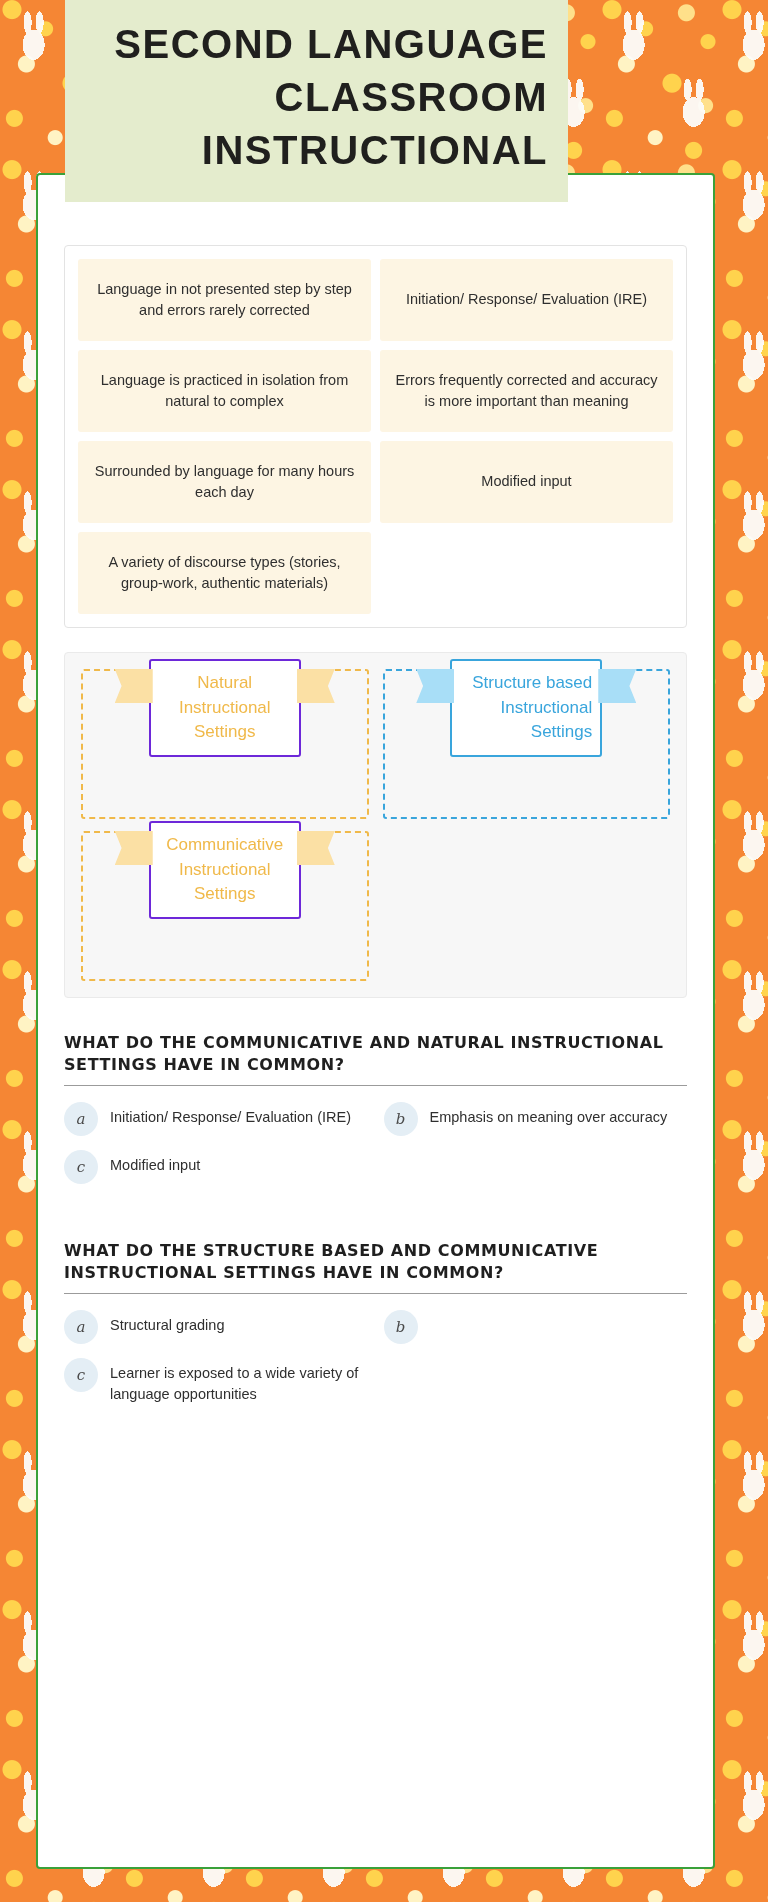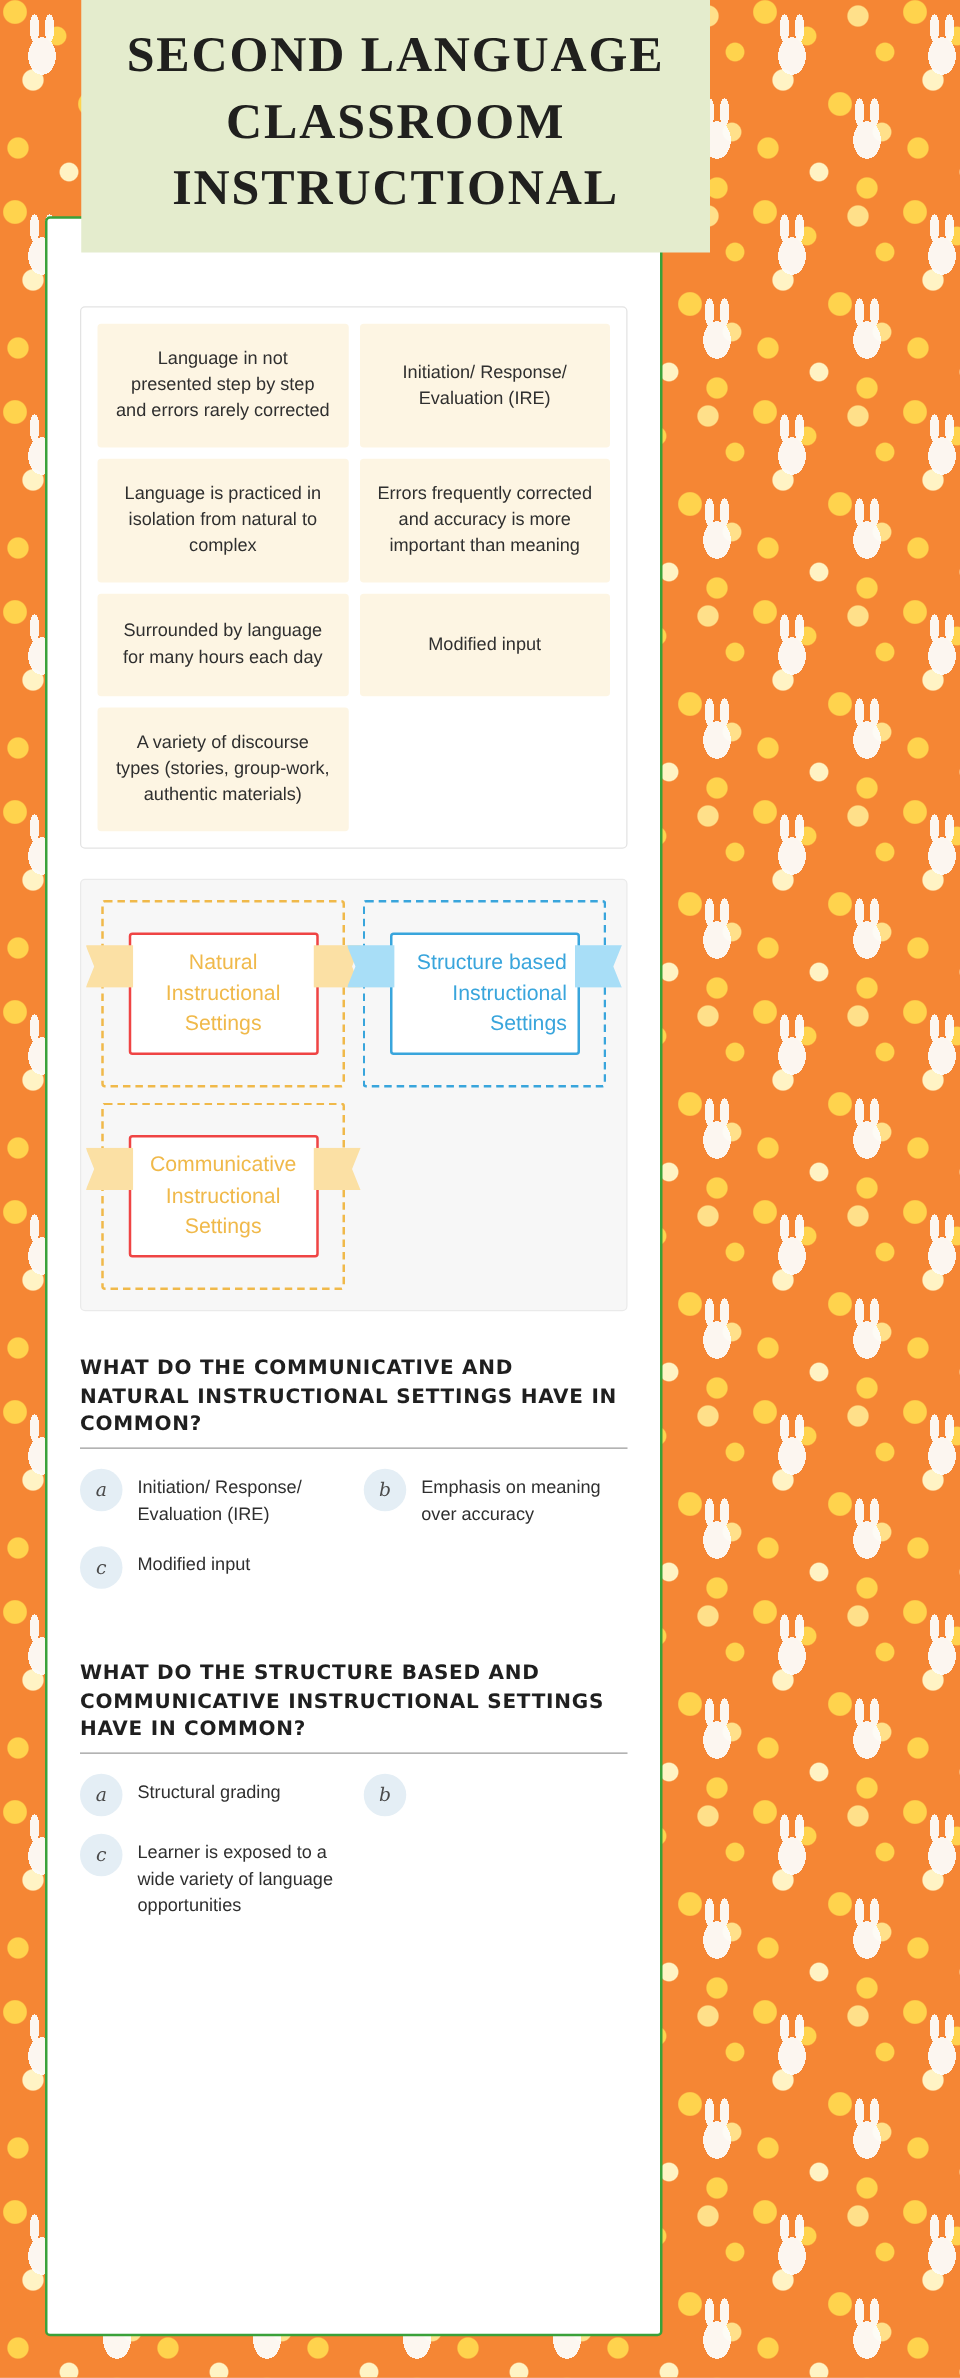--- a/index.html
+++ b/index.html
@@ -49,35 +49,36 @@
   .title-band {
     position: absolute;
     left: 65px; top: 0;
     width: 503px;
     padding: 18px 20px 26px;
     background: #e4eccd;
     text-align: center;
     z-index: 3;
   }
   .title-line {
-    font-family: Liberation Serif, serif;
+    font-family: Liberation Sans, sans-serif;
     font-weight: bold;
     font-size: 40px;
     line-height: 1.32;
     letter-spacing: 1.5px;
     color: #20201e;
     text-transform: uppercase;
     font-stretch: condensed;
+    text-align: right;
   }
 
   
   .sheet {
     position: absolute;
     left: 36px; top: 173px;
-    width: 494px;
+    width: 679px;
     height: 1696px;
     background: #ffffff;
     border: 2px solid #3aa13a;
     border-radius: 4px;
     z-index: 2;
   }
 
   .inner { padding: 70px 26px 24px; }
 
   
@@ -128,32 +129,31 @@
   }
   .dash-box.blue { border-color: #39a5dc; }
   .dash-box.hidden-box { border: none; min-height: 150px; }
 
   .ribbon {
     position: relative;
     top: -12px;
     width: 152px;
     min-height: 88px;
     background: #fff;
-    border: 2px solid #ef4444;
+    border: 2px solid #6d28d9;
     border-radius: 3px;
     color: #f0b94a;
     font-size: 17px;
     line-height: 1.45;
     text-align: center;
     display: flex;
     align-items: center;
     justify-content: center;
     padding: 10px 8px;
     z-index: 2;
-    margin-top: 36px;
   }
   .ribbon.blue { border-color: #39a5dc; color: #39a5dc; text-align: right; }
 
   .ribbon::before, .ribbon::after {
     content: "";
     position: absolute;
     top: 8px;
     width: 38px; height: 34px;
     background: #fbe0a4;
     z-index: -1;

